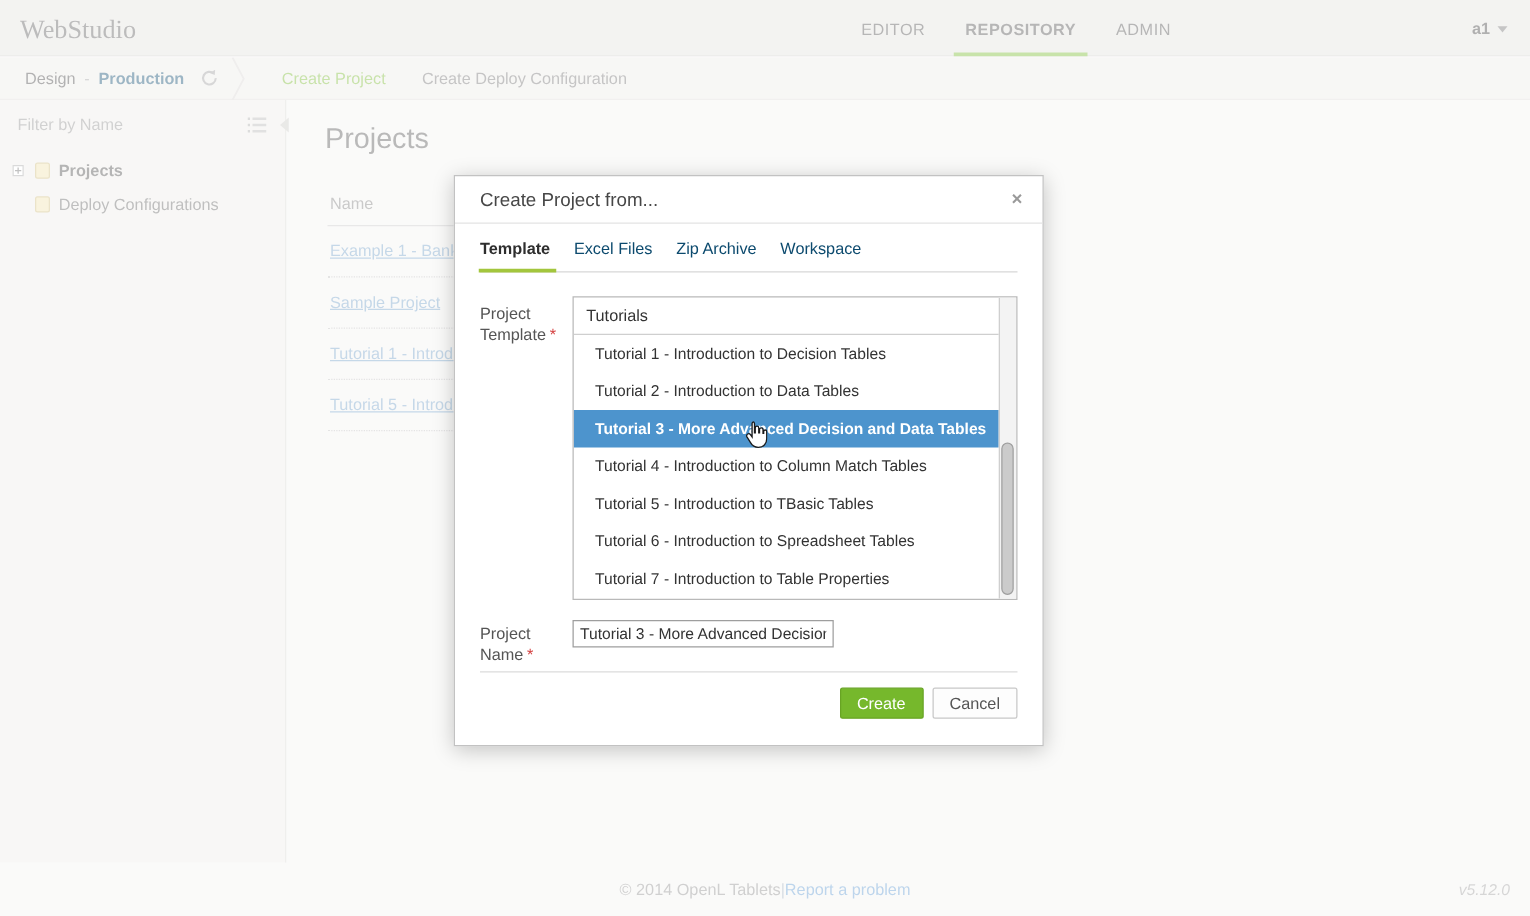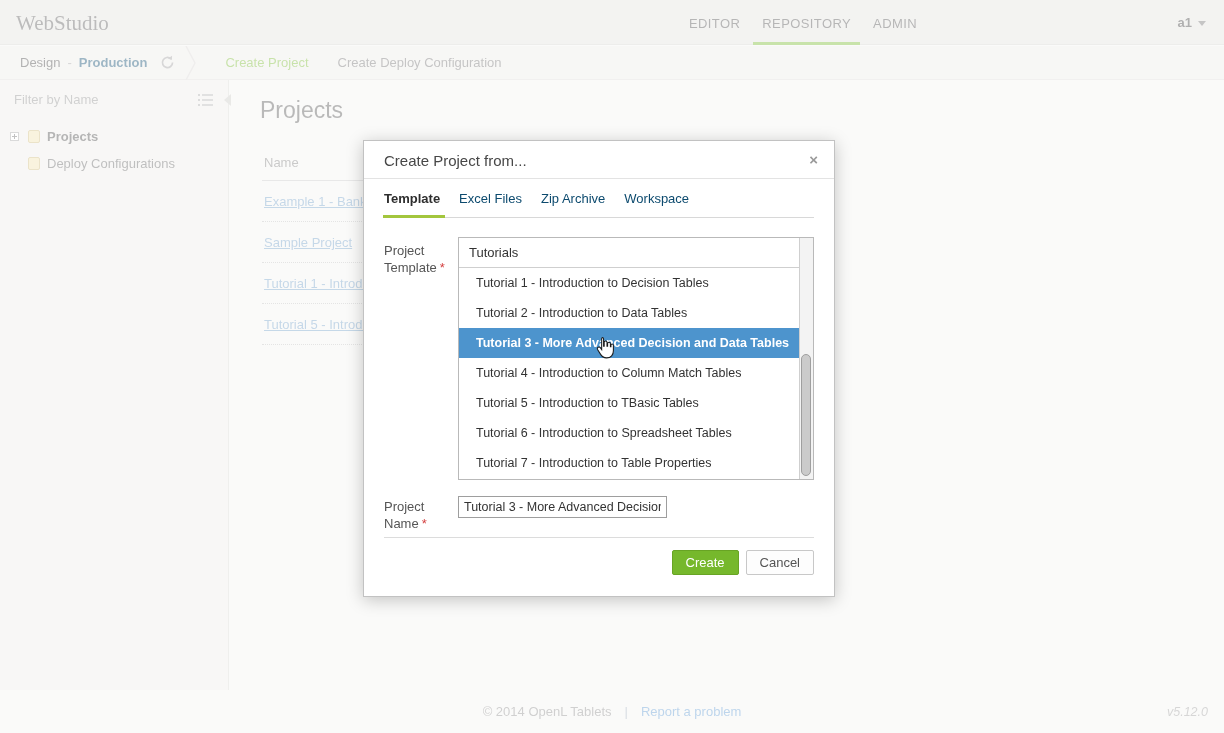--- a/index.html
+++ b/index.html
@@ -6,24 +6,24 @@
   html,body { background:#dcdcdc; }
   body { font-family:"Liberation Sans", sans-serif; }
   .screen { position:relative; width:1224px; height:733px; overflow:hidden;
             background:#f3f2f0; margin:0 auto; }
 
   
   .topbar { position:absolute; top:0; left:0; right:0; height:45px;
             background:#e2e0dd; border-bottom:1px solid #d3d1ce; }
   .logo { position:absolute; left:16px; top:0; height:45px; line-height:47px;
           font-family:"Liberation Serif", serif; font-size:21px; color:#585858; }
-  .topnav { position:absolute; left:680px; top:0; height:45px; display:flex; gap:4px; }
+  .topnav { position:absolute; left:680px; top:0; height:45px; display:flex; gap:14px; }
   .topnav-tab { height:45px; line-height:47px; padding:0 9px; font-size:13px;
                 letter-spacing:.4px; color:#4a4a4a; border-bottom:3px solid transparent; }
-  .topnav-tab.active { border-bottom-color:var(--accent-green); }
+  .topnav-tab.active { border-bottom-color:var(--accent-green);font-weight:bold; }
   .user { position:absolute; right:18px; top:0; height:45px; line-height:47px;
           display:flex; align-items:center; gap:6px; }
   .user-name { font-size:13px; font-weight:bold; color:#3a3a3a; }
   .caret { width:0; height:0; border-left:4px solid transparent;
            border-right:4px solid transparent; border-top:5px solid #6f6f6f; margin-top:2px; }
 
   
   .toolbar { position:absolute; top:46px; left:0; right:0; height:34px;
              background:#eceae7; border-bottom:1px solid #dbd9d6;
              display:flex; align-items:center; padding-left:20px; font-size:13px; }
@@ -63,21 +63,21 @@
   .content { position:absolute; top:80px; left:229px; right:0; bottom:43px; }
   .page-title { margin:17px 0 0 31px; font-size:23px; font-weight:normal; color:#525252; }
   .ptable { margin:25px 0 0 33px; width:560px; }
   .thead { font-size:13px; color:#7a7a7a; padding:6px 0 10px 2px;
            border-bottom:1px solid #c6c6c6; }
   .trow { padding:11px 0 11px 2px; border-bottom:1px dotted #bcbcbc; }
   .plink { font-size:13px; color:#6f9dc6; text-decoration:underline; white-space:nowrap; }
 
   
   .footer { position:absolute; bottom:0; left:0; right:0; height:43px;
-            display:flex; align-items:center; justify-content:center; gap:13px;
+            display:flex; align-items:center; justify-content:center; 
             font-size:13px; }
   .f-copy { color:#8a8a8a; }
   .f-pipe { color:#9aa9b8; }
   .f-report { color:#5b97d0; text-decoration:none; }
   .f-version { position:absolute; right:16px; font-size:12.5px; font-style:italic; color:#9a9a9a; }
 
   
   .overlay { position:absolute; inset:0; background:rgba(255,255,255,0.6); z-index:50; }
 
   

